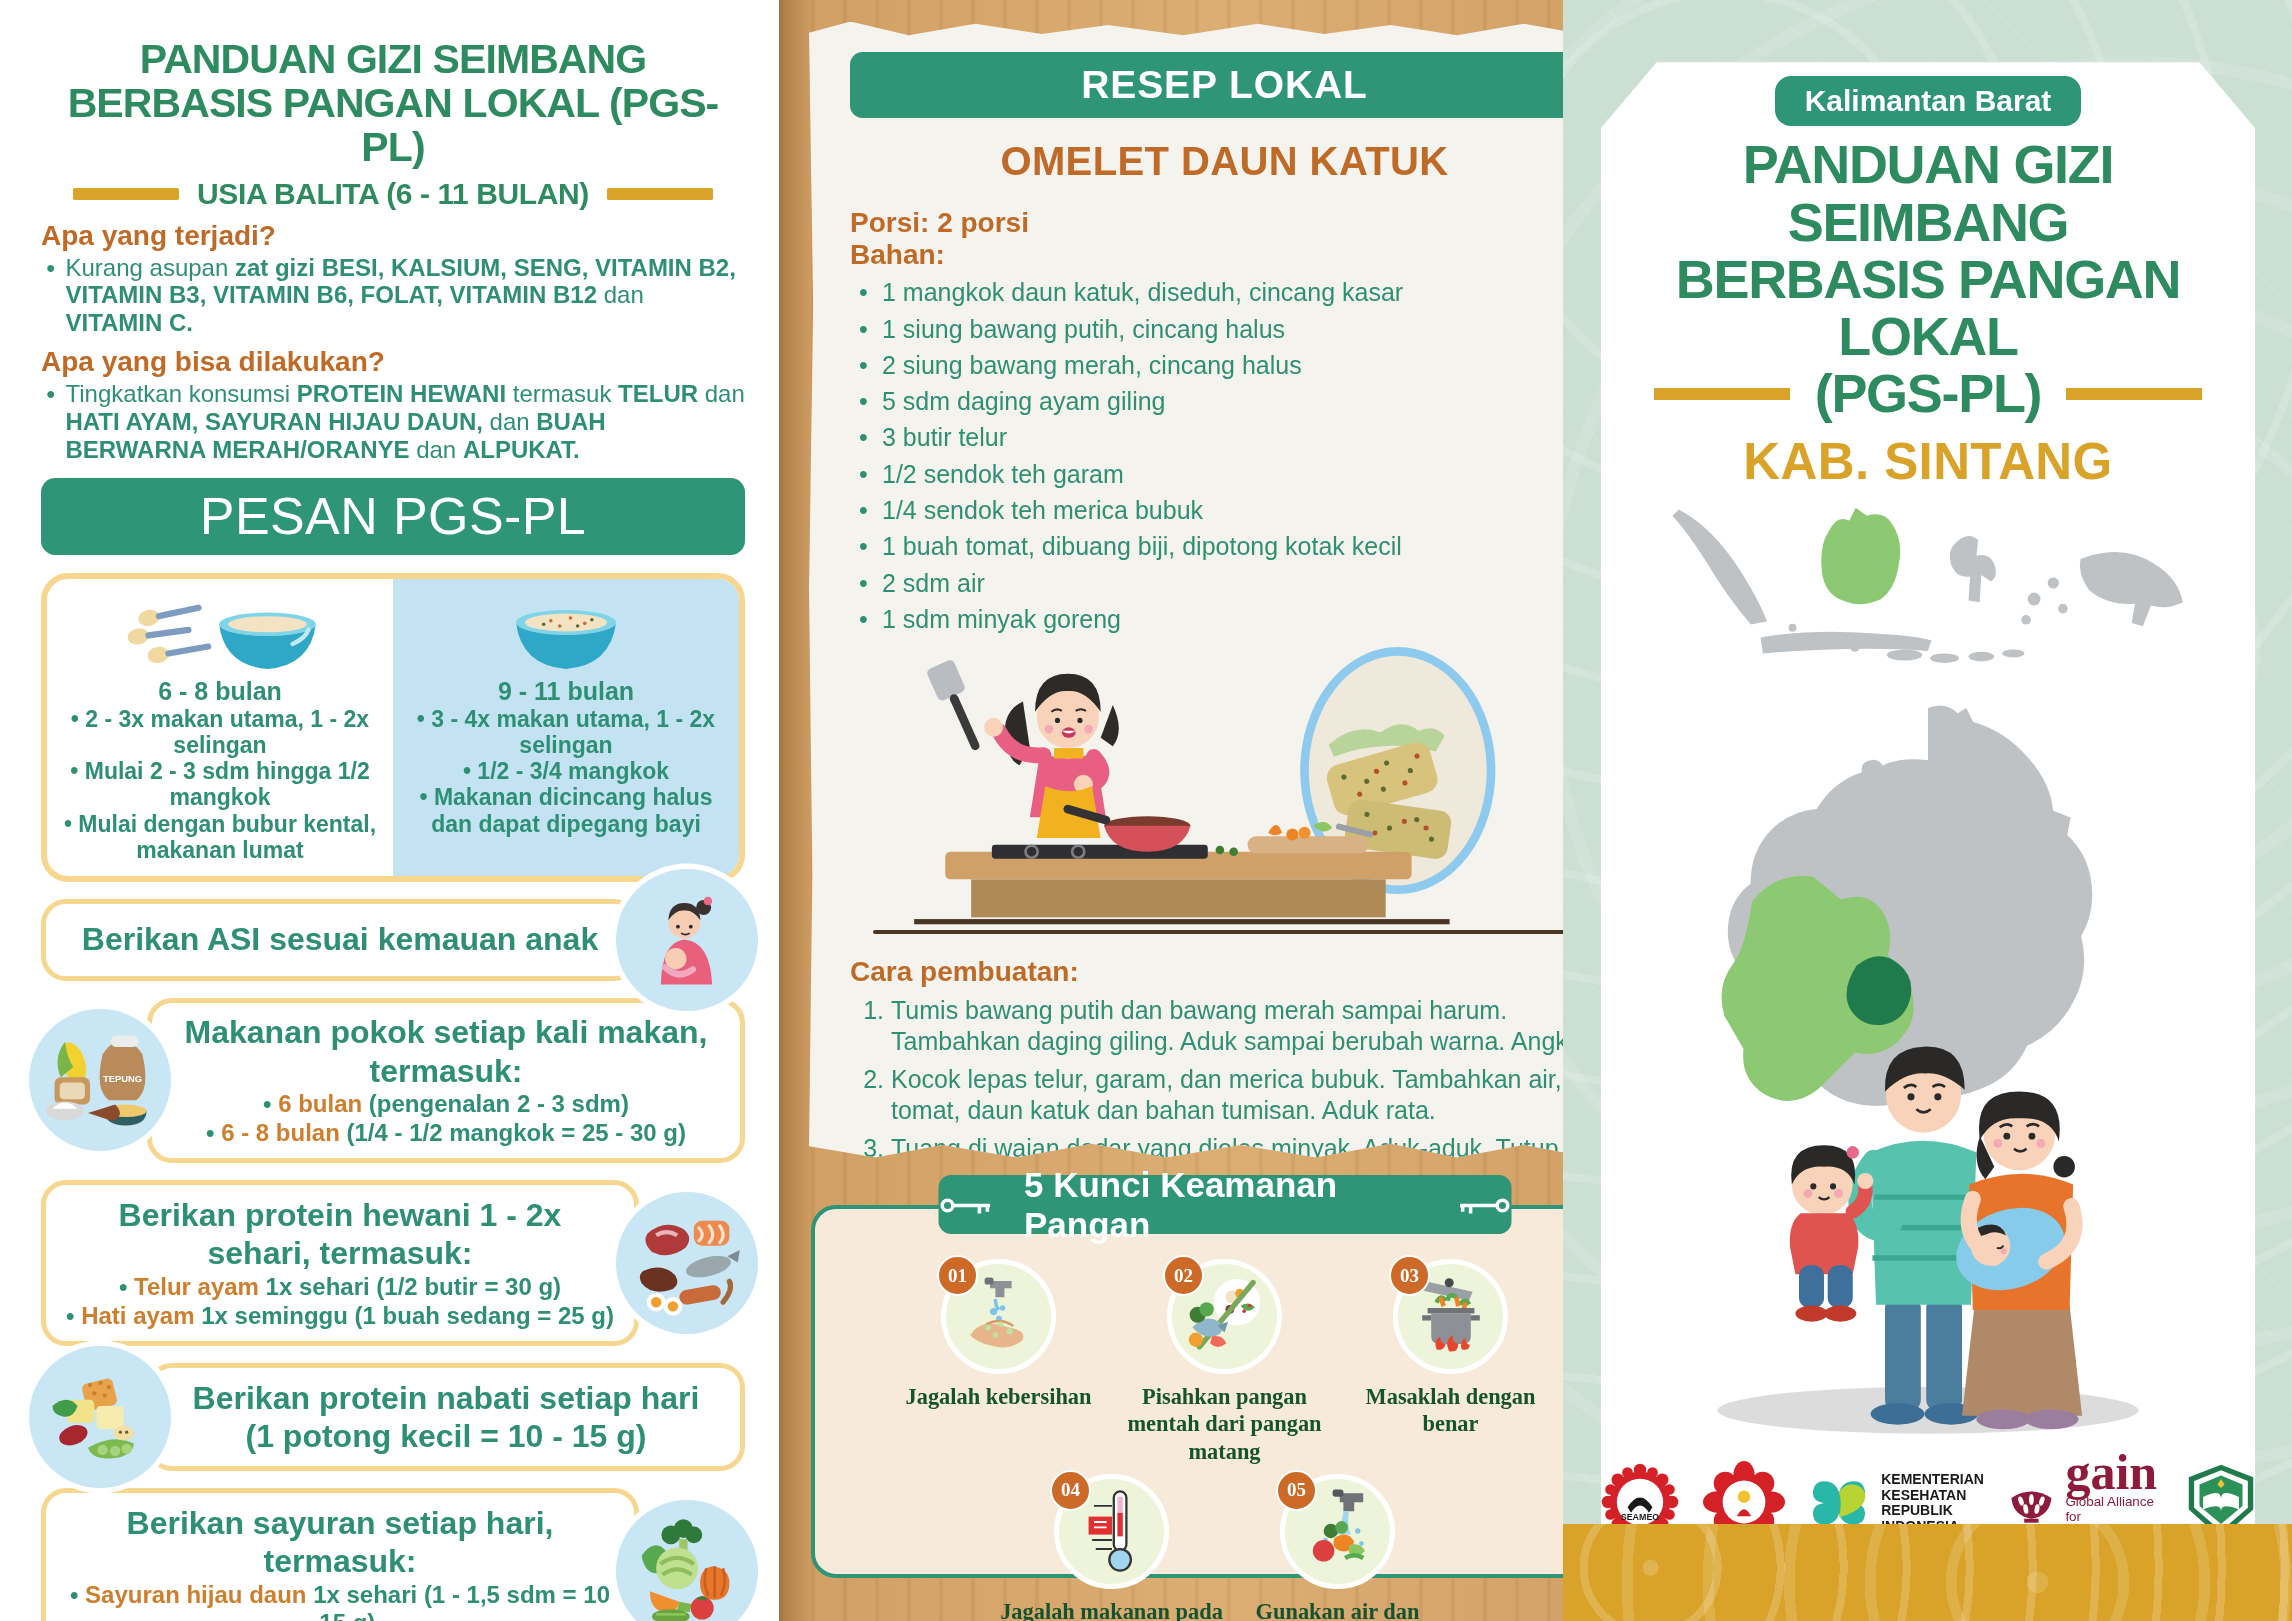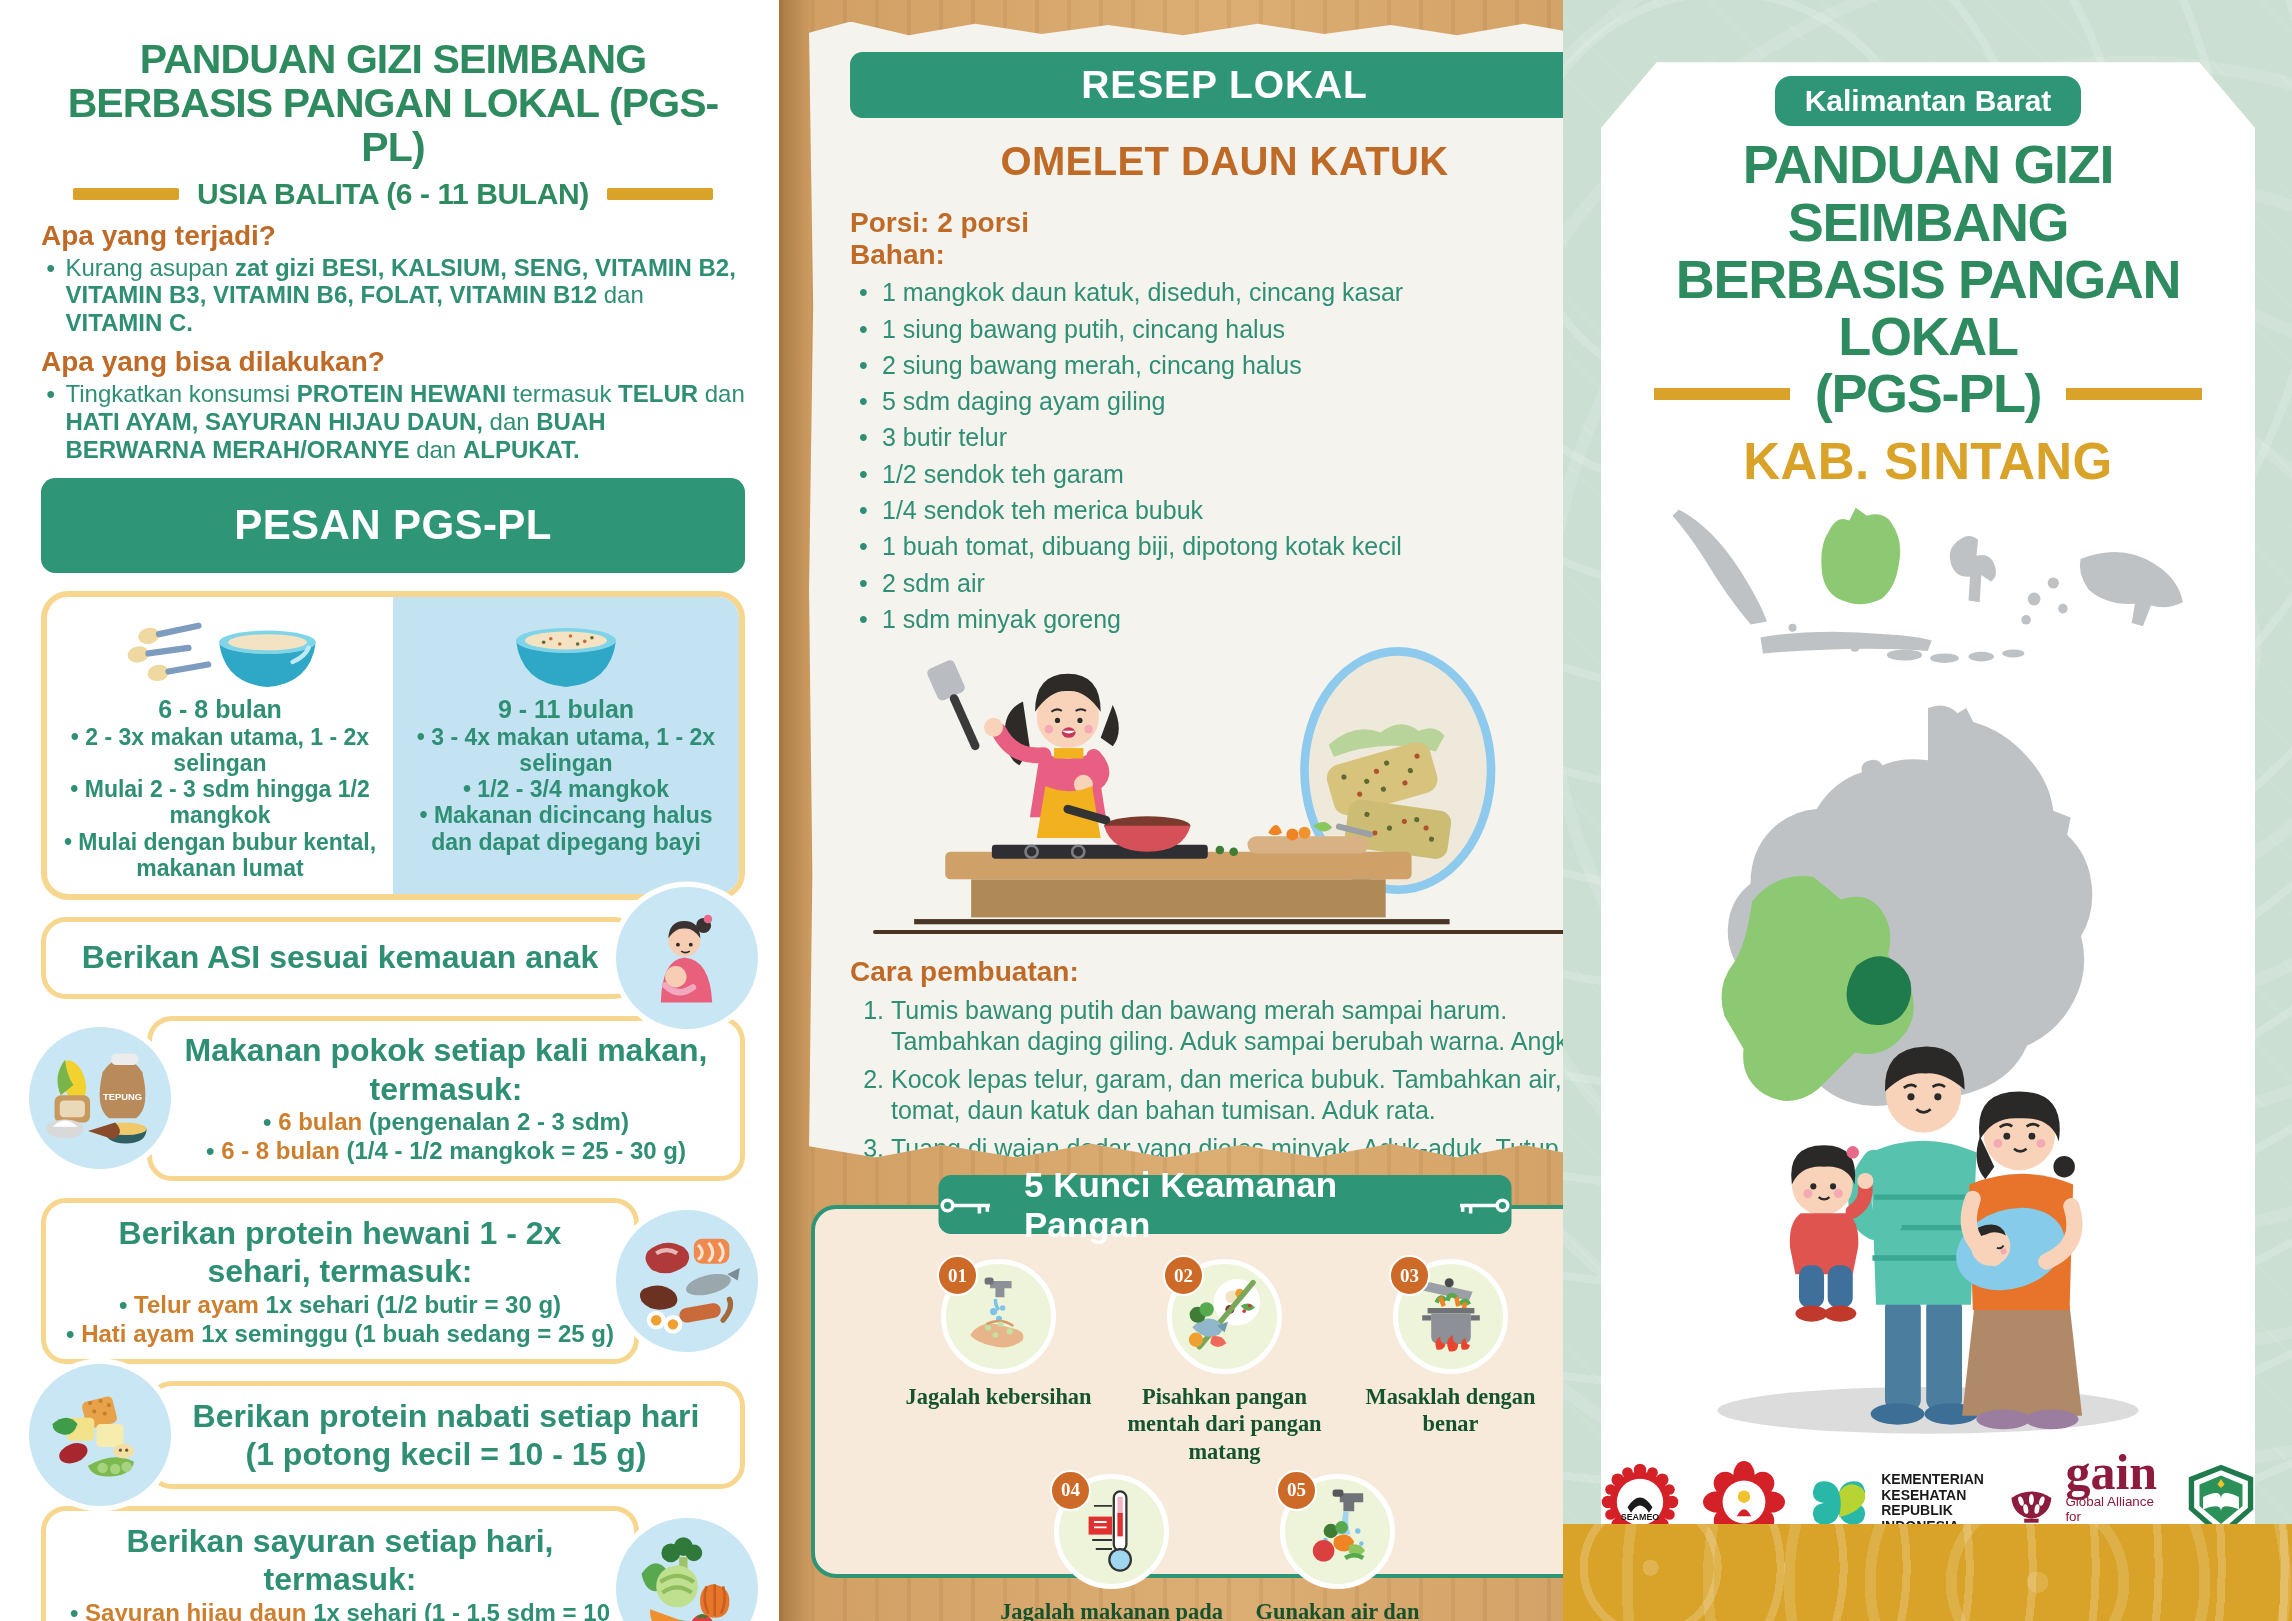--- a/index.html
+++ b/index.html
@@ -25,22 +25,22 @@
     font-size: 41px; line-height: 1.07; letter-spacing: -0.9px; }
   .lp-subrow { display:flex; align-items:center; justify-content:center; gap:18px; margin-top: 7.2px; }
   .gold-bar { width: 106px; height: 11.6px; background: var(--gold); border-radius: 1.8px; }
   .lp-subtitle { font-size: 30px; font-weight: bold; color: var(--greendk); letter-spacing: -0.4px; }
   .q-head { font-size: 28px; color: var(--orange); font-weight: bold; margin-top: 9px; }
   .q-item { display: flex; font-size: 24px; color: var(--teal); line-height: 1.16; margin-top: 1.8px; }
   .q-item .dot { margin: 0 10.7px 0 5.4px; font-weight: bold; }
   .q-item b { font-weight: bold; }
   .banner {
     margin-top: 14.3px; background: var(--green); color: #fff; border-radius: 14.3px;
-    height: 95px; display: flex; align-items: center; justify-content: center;
-    font-size: 42px; font-weight: bold; letter-spacing: 0.4px;
+    height: 77px; display: flex; align-items: center; justify-content: center;
+    font-size: 52px; font-weight: normal; letter-spacing: 0.4px;
   }
   .agebox {
     display: flex; border: 6.3px solid var(--bord); border-radius: 27px;
     margin-top: 18px; overflow: hidden; background: #fff;
   }
   .agecol { flex: 1; padding: 10.7px 7.2px 12.5px; text-align: center; }
   .agecol.blue { background: var(--blue); }
   .age-icon { height: 82px; display: flex; justify-content: center; align-items: flex-end; }
   .age-title { font-size: 25px; font-weight: bold; color: var(--teal); margin-top: 5.4px; }
   .age-item { font-size: 23px; font-weight: bold; color: var(--teal); line-height: 1.14; }

